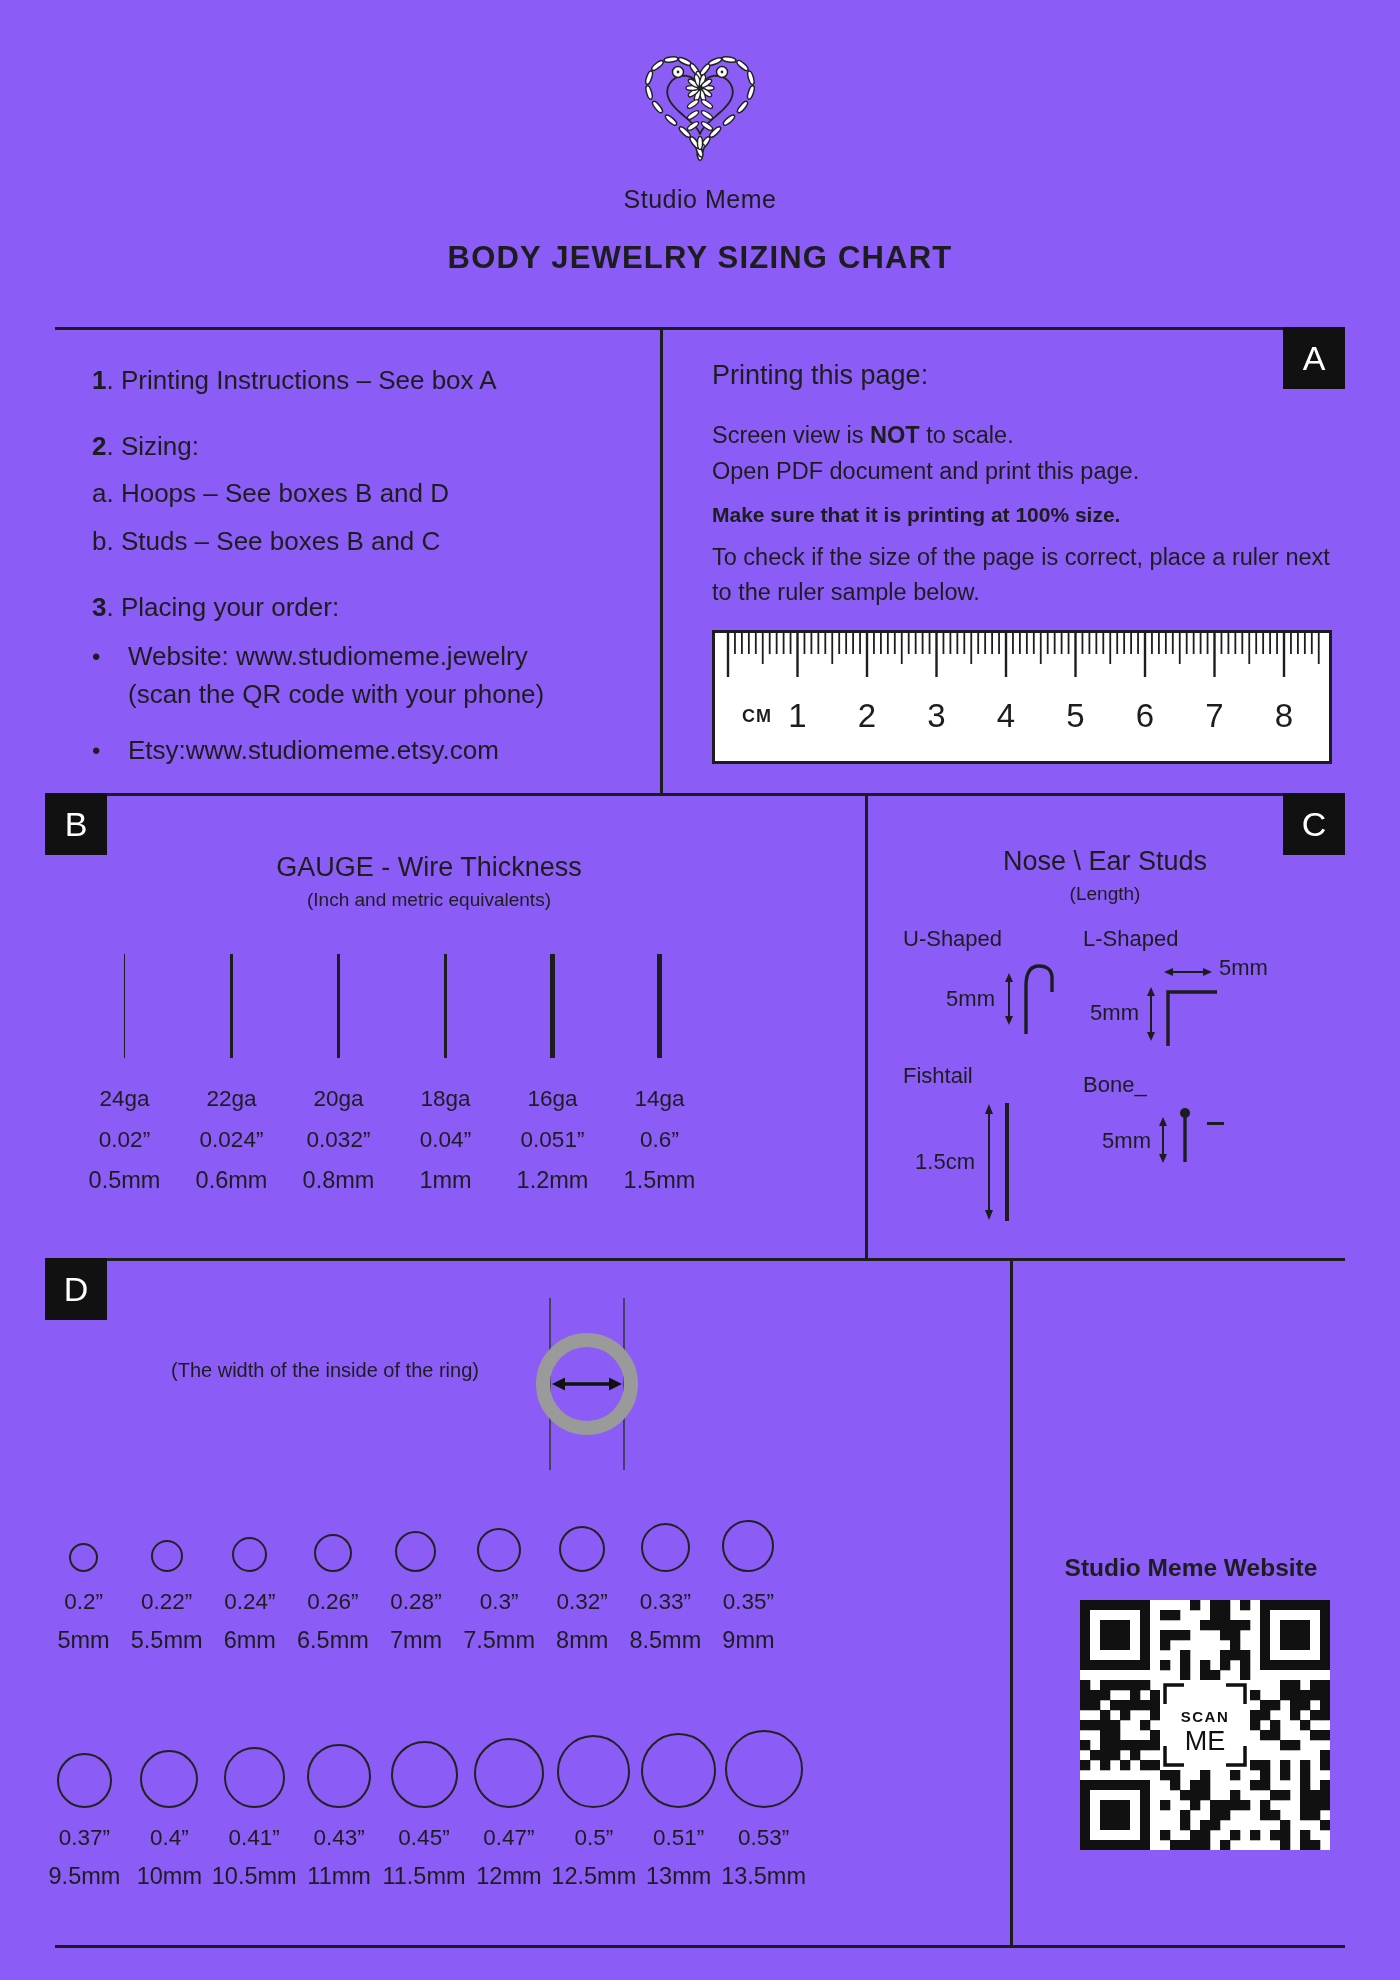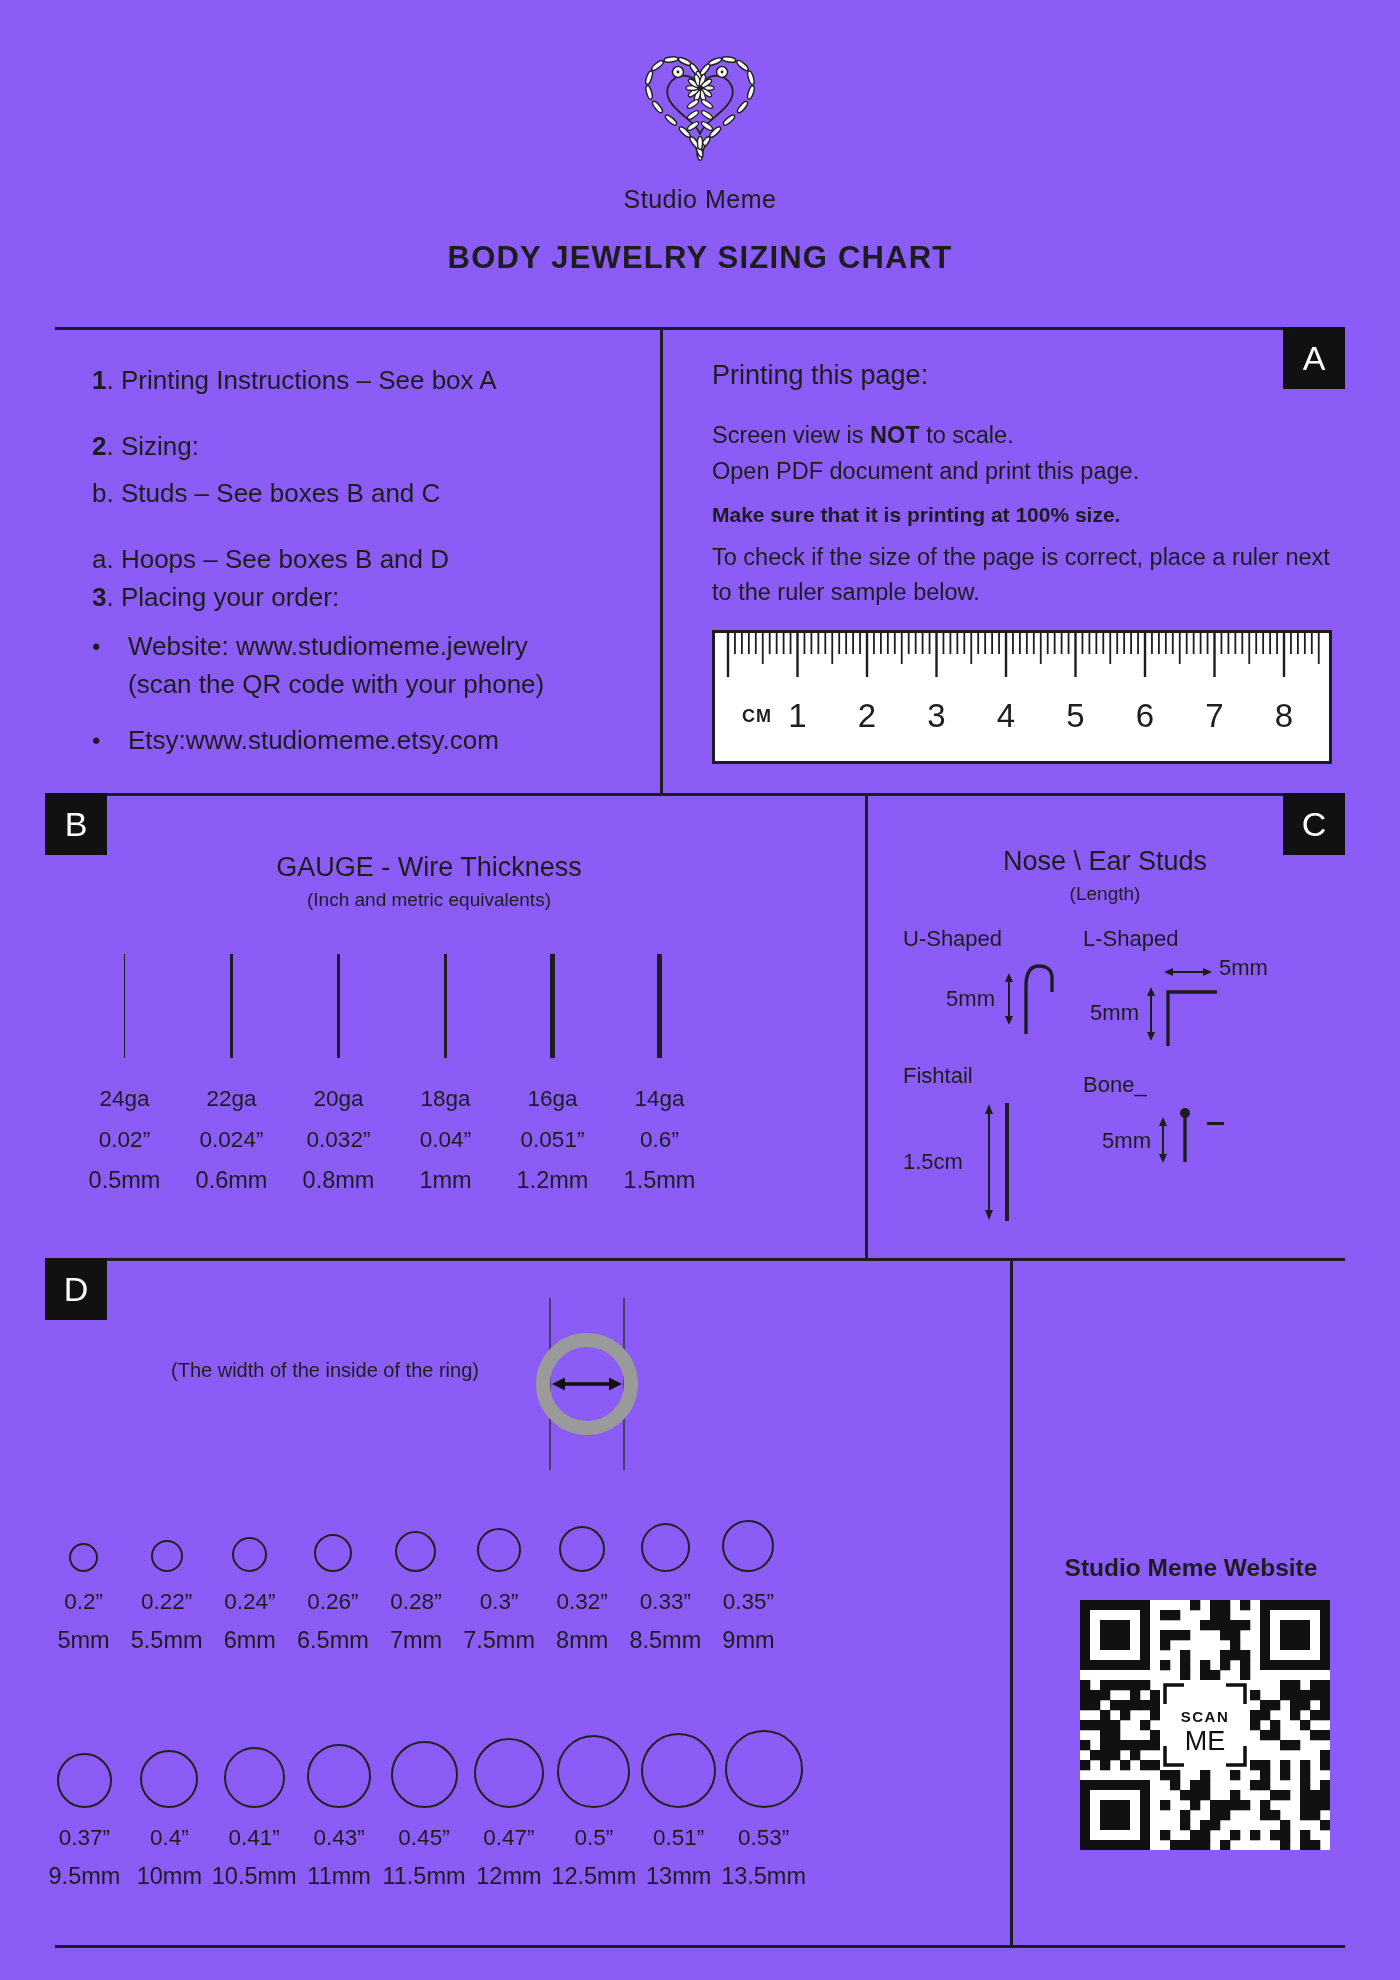--- a/index.html
+++ b/index.html
@@ -162,22 +162,22 @@
   <div class="tab" style="left:1283px;top:793px">C</div>
   <div class="tab" style="left:45px;top:1258px">D</div>
 
   <div class="instr">
     <div class="mb28">
       <span class="num">1</span><span>. Printing Instructions – See box A</span>
     </div>
     <div>
       <span class="num">2</span><span>. Sizing:</span>
     </div>
+    <div class="mt10">a. Hoops – See boxes B and D</div>
     <div class="mt10 mb28">b. Studs – See boxes B and C</div>
-    <div class="mt10">a. Hoops – See boxes B and D</div>
     <div>
       <span class="num">3</span><span>. Placing your order:</span>
     </div>
     <div class="brow">
       <span class="bdot">•</span>
       <div>
         <div>Website: www.studiomeme.jewelry</div>
         <div>(scan the QR code with your phone)</div>
       </div>
     </div>
@@ -380,21 +380,21 @@
       </svg>
     </div>
 
     <div class="stud" id="stud-fishtail">
       <div class="stud-name">Fishtail</div>
       <svg class="arr" style="left:80px;top:40px" width="12" height="118">
         <line x1="6" y1="9" x2="6" y2="109"></line>
         <polygon points="6,1 2,11 10,11"></polygon>
           <polygon points="6,117 2,107 10,107"></polygon>
       </svg>
-      <div class="dim" style="left:0;width:72px;top:86px;text-align:left">1.5cm</div>
+      <div class="dim" style="left:0;width:72px;top:86px;text-align:right">1.5cm</div>
       <div class="fish-line" style="left:102px;top:40px;height:118px"></div>
     </div>
 
     <div class="stud" id="stud-bone">
       <div class="stud-name">Bone_</div>
       <svg class="arr" style="left:74px;top:44px" width="12" height="48">
         <line x1="6" y1="8" x2="6" y2="40"></line>
         <polygon points="6,1 2,10 10,10"></polygon>
           <polygon points="6,47 2,38 10,38"></polygon>
       </svg>

